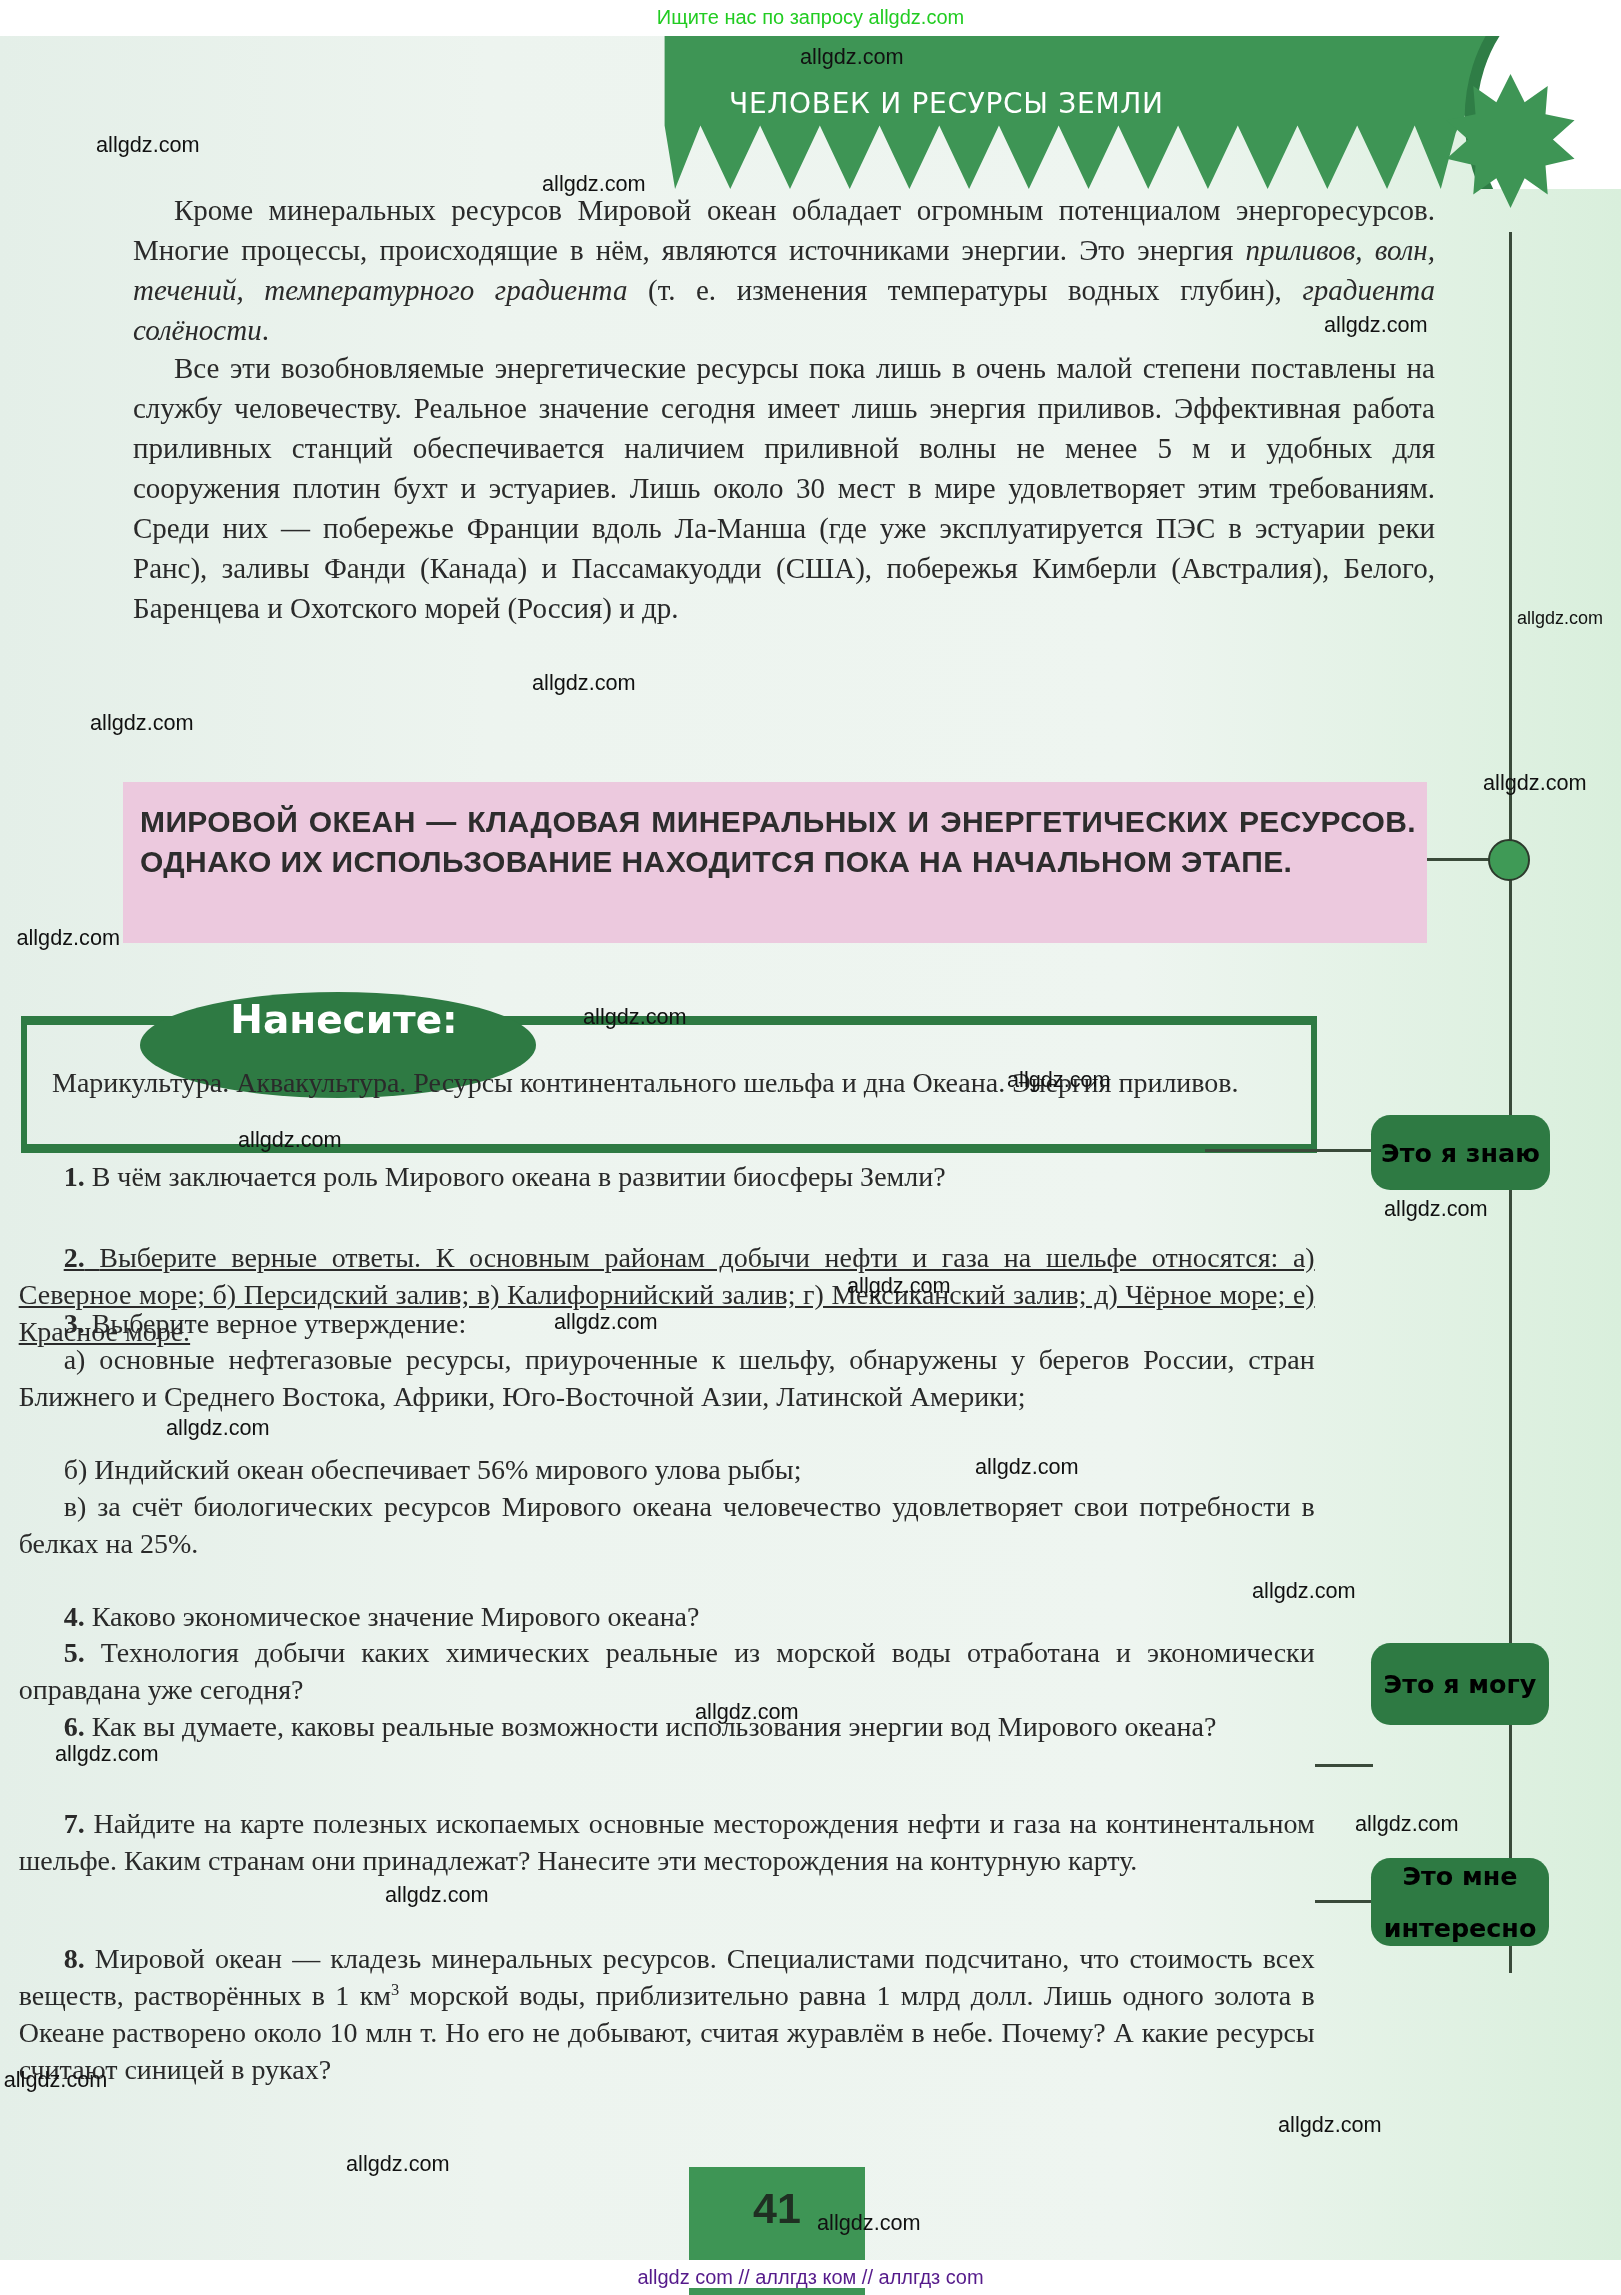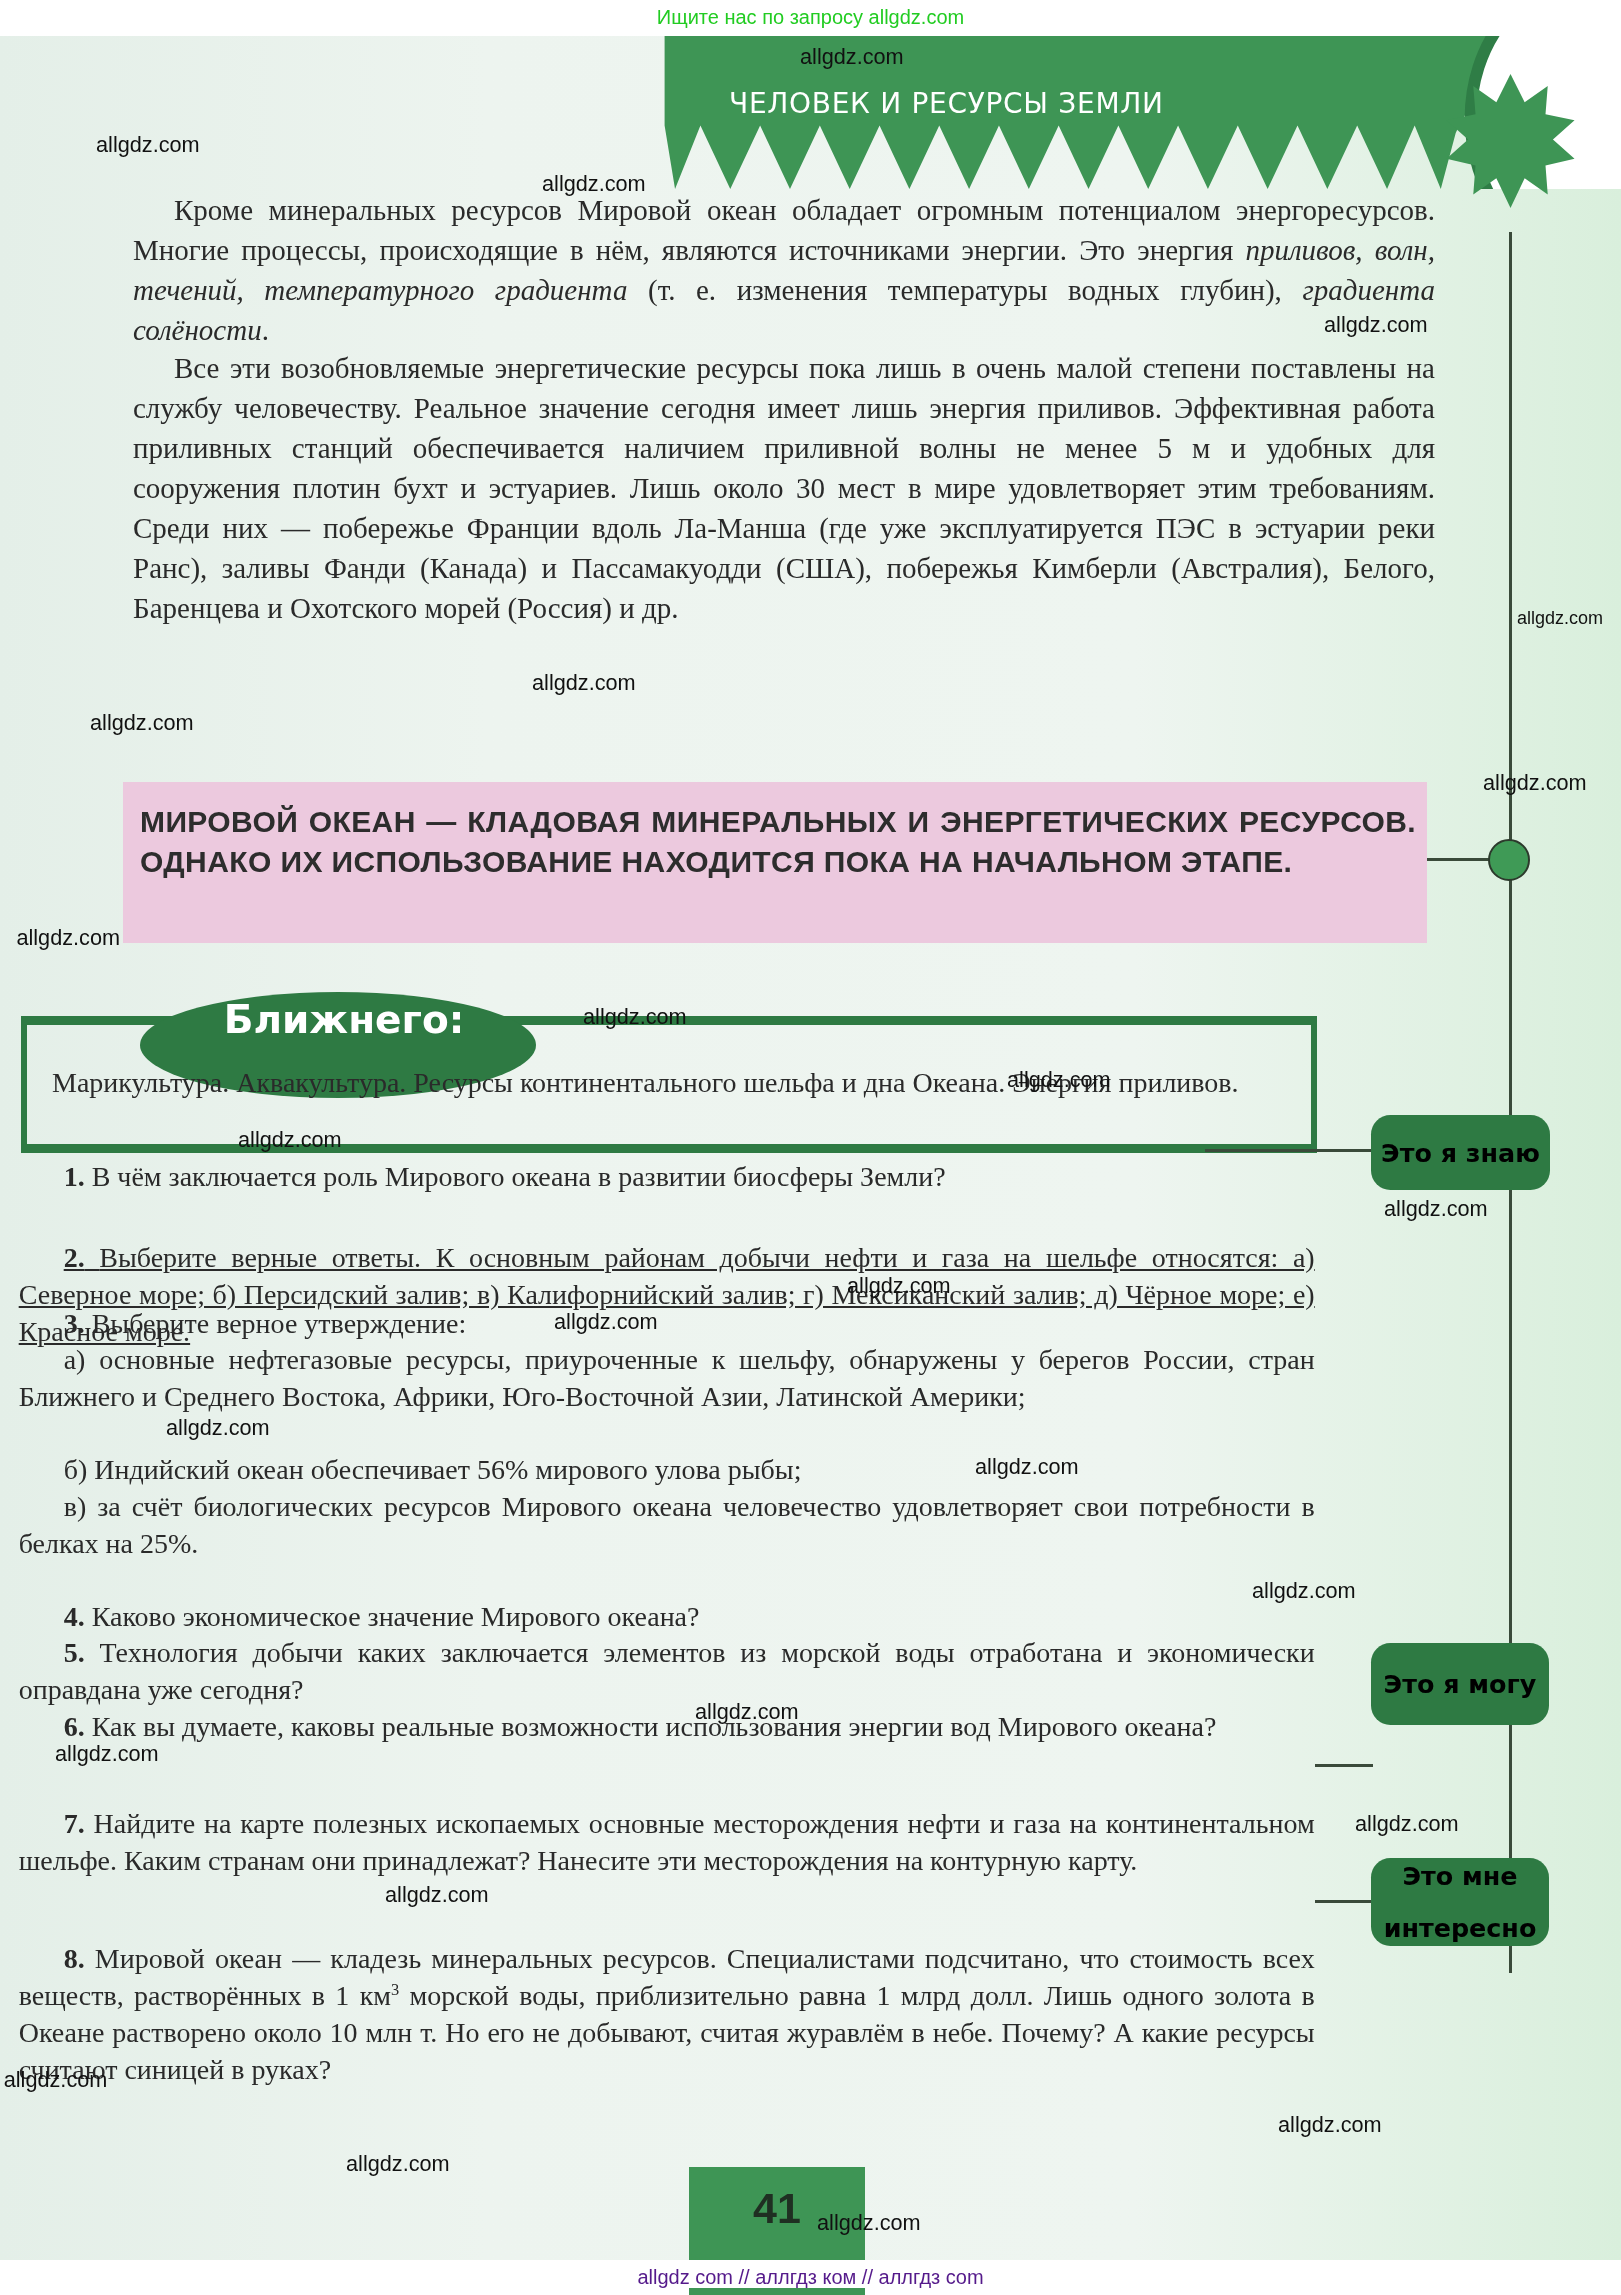--- a/index.html
+++ b/index.html
@@ -64,21 +64,21 @@
   <div class="para" style="top:154px;"><span class="indent"></span><span>Кроме минеральных ресурсов Мировой океан обладает огромным потенциалом энергоресурсов. Многие процессы, происходящие в нём, являются источниками энергии. Это энергия </span><i>приливов, волн, течений, температурного градиента</i><span> (т. е. изменения температуры водных глубин), </span><i>градиента солёности</i><span>.</span></div>
   <div class="para" style="top:312px;"><span class="indent"></span><span>Все эти возобновляемые энергетические ресурсы пока лишь в очень малой степени поставлены на службу человечеству. Реальное значение сегодня имеет лишь энергия приливов. Эффективная работа приливных станций обеспечивается наличием приливной волны не менее 5 м и удобных для сооружения плотин бухт и эстуариев. Лишь около 30 мест в мире удовлетворяет этим требованиям. Среди них — побережье Франции вдоль Ла-Манша (где уже эксплуатируется ПЭС в эстуарии реки Ранс), заливы Фанди (Канада) и Пассамакуодди (США), побережья Кимберли (Австралия), Белого, Баренцева и Охотского морей (Россия) и др.</span></div>
 
   <div class="pink-box"></div>
   <div class="pink-text">МИРОВОЙ ОКЕАН — КЛАДОВАЯ МИНЕРАЛЬНЫХ И ЭНЕРГЕТИЧЕСКИХ РЕСУРСОВ. ОДНАКО ИХ ИСПОЛЬЗОВАНИЕ НАХОДИТСЯ ПОКА НА НАЧАЛЬНОМ ЭТАПЕ.</div>
   <div class="hline" style="left:1427px; top:822px; width:67px;"></div>
   <div class="node-circle"></div>
 
   <div class="remember-box"></div>
   <div class="remember-oval"></div>
-  <div class="remember-label">Ближнего:</div>
+  <div class="remember-label">Нанесите:</div>
   <div class="remember-text">Марикультура. Аквакультура. Ресурсы континентального шельфа и дна Океана. Энергия приливов.</div>
 
   <div class="hline" style="left:1205px; top:1113px; width:168px;"></div>
   <div class="side-tag" style="left:1371px; top:1079px; width:179px; height:75px;">
       <span>Это я знаю</span>
     </div>
 
   <div class="hline" style="left:1315px; top:1728px; width:58px;"></div>
   <div class="side-tag" style="left:1371px; top:1607px; width:178px; height:82px;">
       <span>Это я могу</span>
@@ -90,21 +90,21 @@
       <span>интересно</span>
     </div>
 
   <div class="q" style="top:1122px;"><span class="indent"></span><b>1.</b> <span>В чём заключается роль Мирового океана в развитии биосферы Земли?</span></div>
   <div class="q" style="top:1203px;text-decoration:underline;"><span class="indent"></span><b>2.</b> <span>Выберите верные ответы. К основным районам добычи нефти и газа на шельфе относятся: а) Северное море; б) Персидский залив; в) Калифорнийский залив; г) Мексиканский залив;  д) Чёрное море;  е) Красное море.</span></div>
   <div class="q" style="top:1269px;"><span class="indent"></span><b>3.</b> <span>Выберите верное утверждение:</span></div>
   <div class="q" style="top:1305px;"><span class="indent"></span><span>а) основные нефтегазовые ресурсы, приуроченные к шельфу, обнаружены у берегов России, стран Ближнего и Среднего Востока, Африки, Юго-Восточной Азии, Латинской Америки;</span></div>
   <div class="q" style="top:1415px;"><span class="indent"></span><span>б) Индийский океан обеспечивает 56% мирового улова рыбы;</span></div>
   <div class="q" style="top:1452px;"><span class="indent"></span><span>в) за счёт биологических ресурсов Мирового океана человечество удовлетворяет свои потребности в белках на 25%.</span></div>
   <div class="q" style="top:1562px;"><span class="indent"></span><b>4.</b> <span>Каково экономическое значение Мирового океана?</span></div>
-  <div class="q" style="top:1598px;"><span class="indent"></span><b>5.</b> <span>Технология добычи каких заключается элементов из морской воды отработана и экономически оправдана уже сегодня?</span></div>
+  <div class="q" style="top:1598px;"><span class="indent"></span><b>5.</b> <span>Технология добычи каких химических реальные из морской воды отработана и экономически оправдана уже сегодня?</span></div>
   <div class="q" style="top:1672px;"><span class="indent"></span><b>6.</b> <span>Как вы думаете, каковы реальные возможности использования энергии вод Мирового океана?</span></div>
   <div class="q" style="top:1769px;"><span class="indent"></span><b>7.</b> <span>Найдите на карте полезных ископаемых основные месторождения нефти и газа на континентальном шельфе. Каким странам они принадлежат? Нанесите эти месторождения на контурную карту.</span></div>
   <div class="q" style="top:1904px;"><span class="indent"></span><b>8.</b> <span>Мировой океан — кладезь минеральных ресурсов. Специалистами подсчитано, что стоимость всех веществ, растворённых в 1 км</span><sup>3</sup><span> морской воды, приблизительно равна 1 млрд долл. Лишь одного золота в Океане растворено около 10 млн т. Но его не добывают, считая журавлём в небе. Почему? А какие ресурсы считают синицей в руках?</span></div>
 
   <div class="page-num-box"></div>
   <div class="page-num">41</div>
 
   <div class="wm" style="left:800px; top:7.5px;">allgdz.com</div>
   <div class="wm" style="left:96px; top:96px;">allgdz.com</div>
   <div class="wm" style="left:542px; top:135px;">allgdz.com</div>

